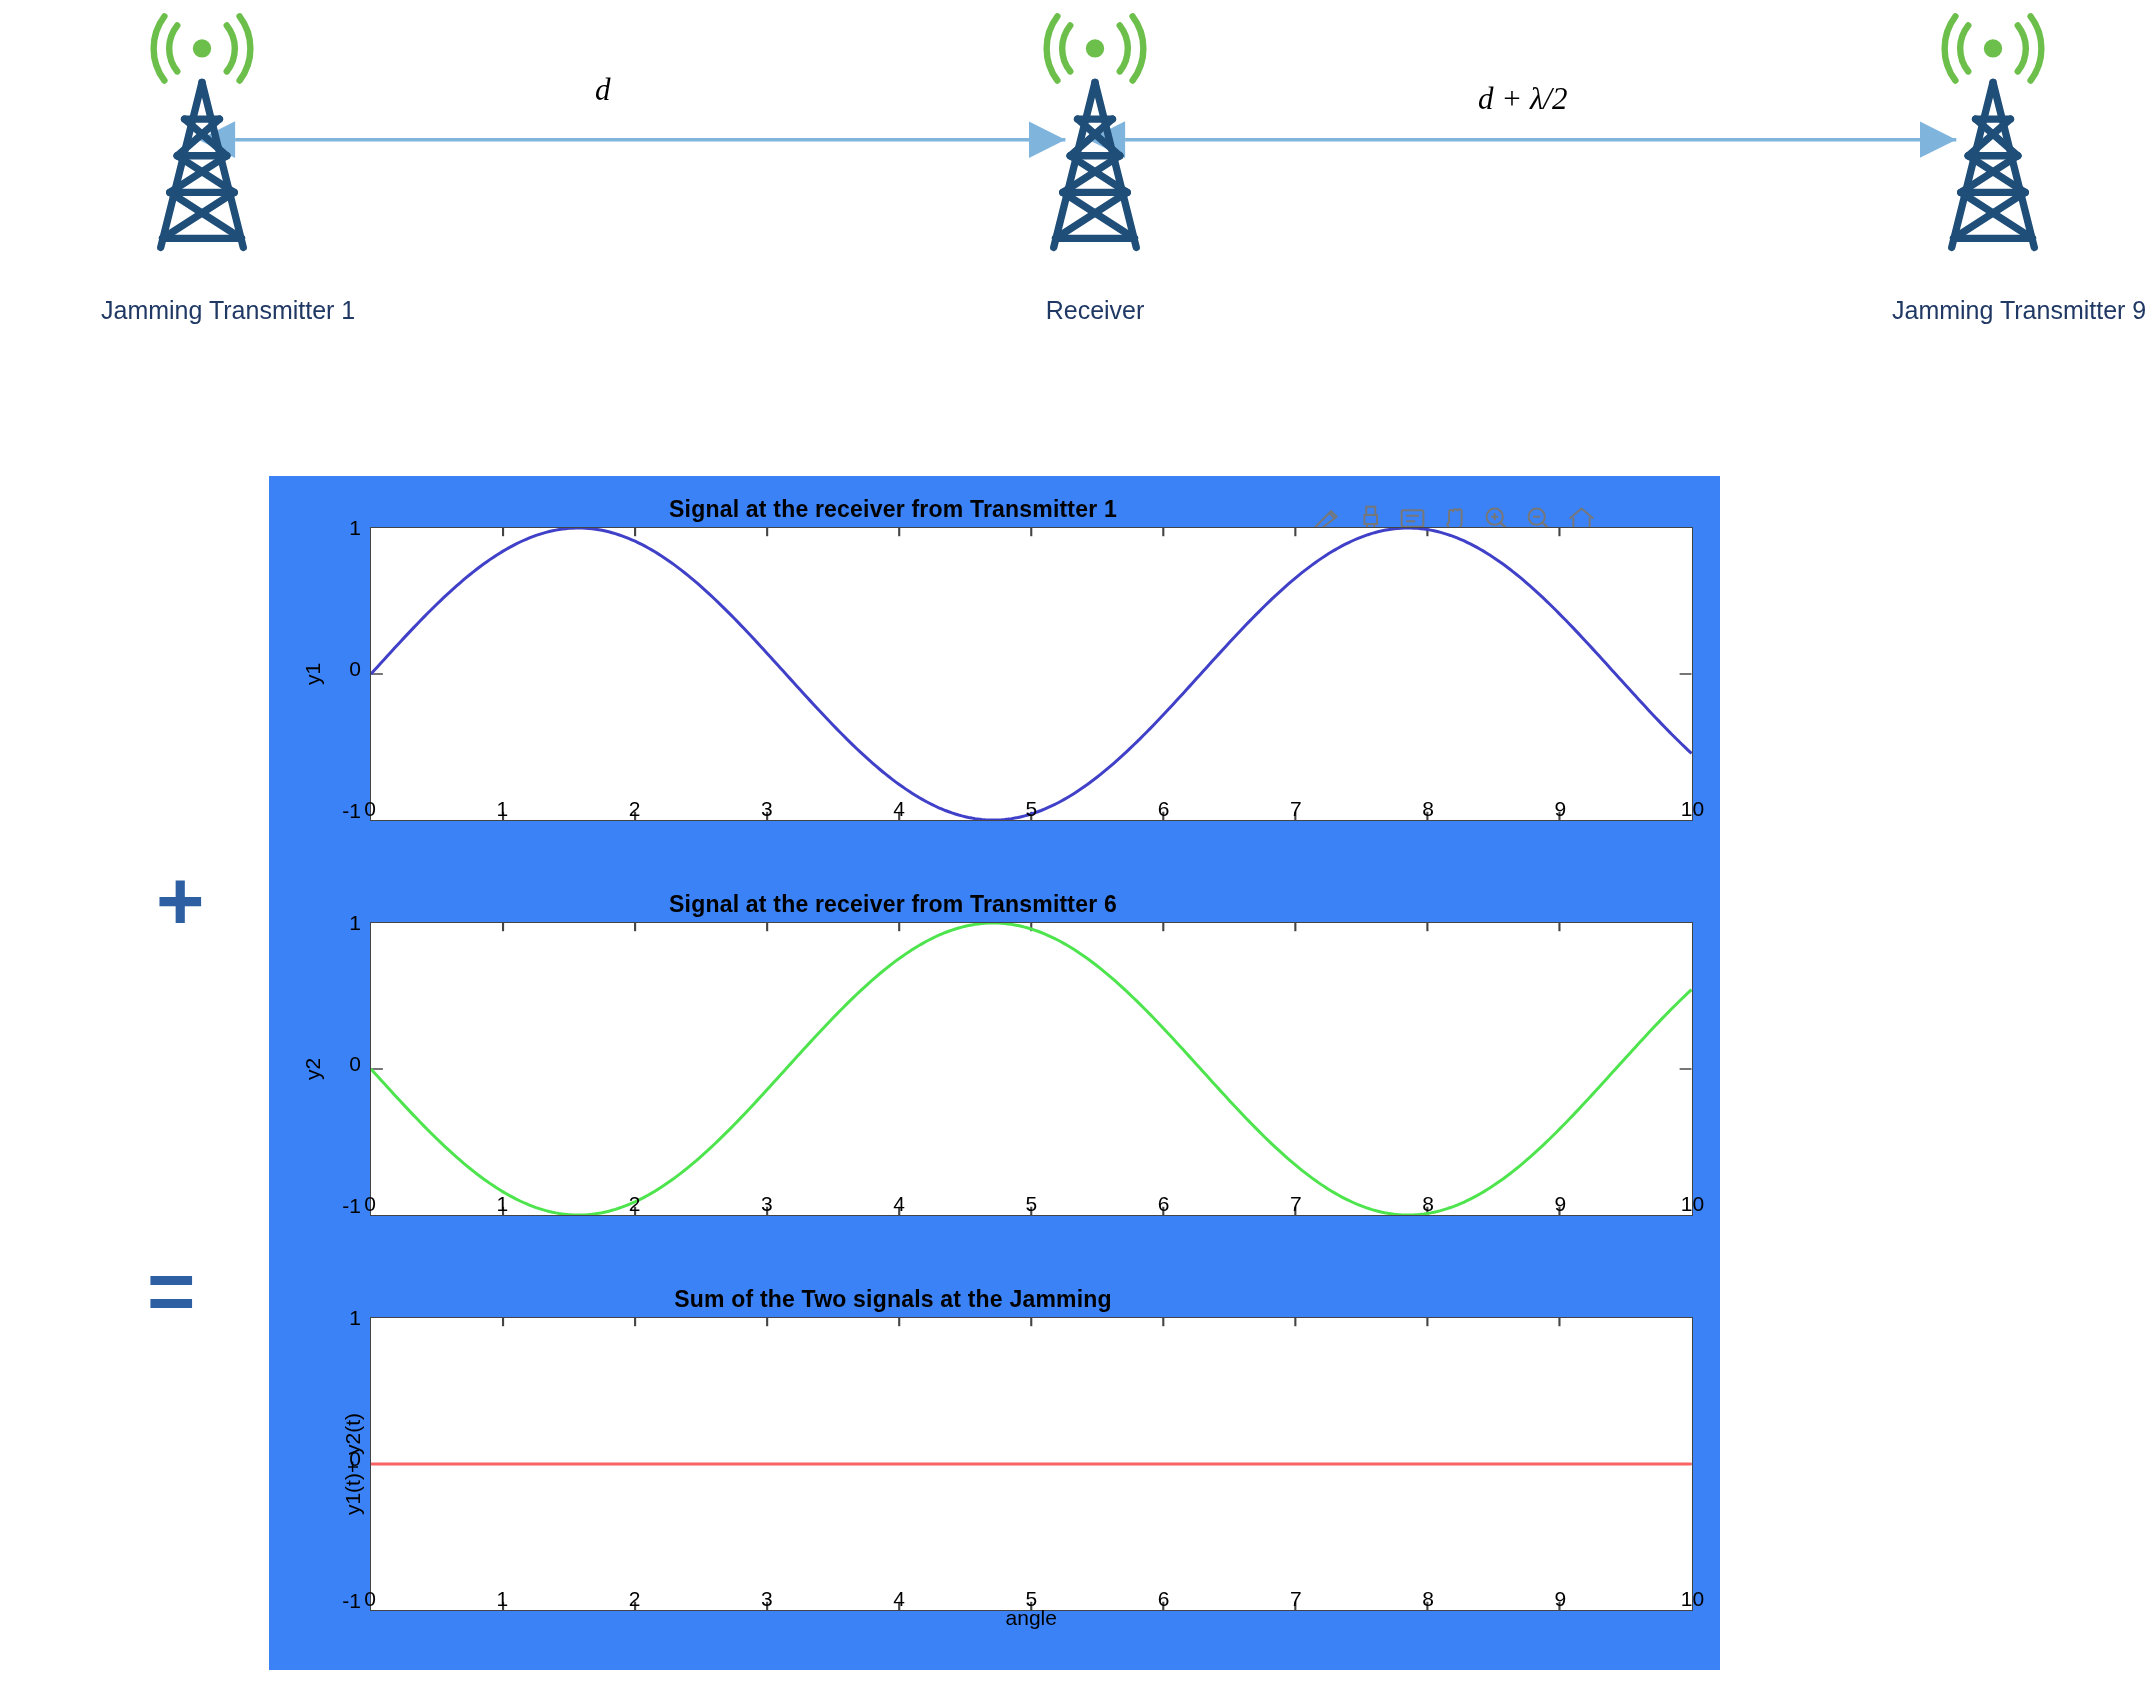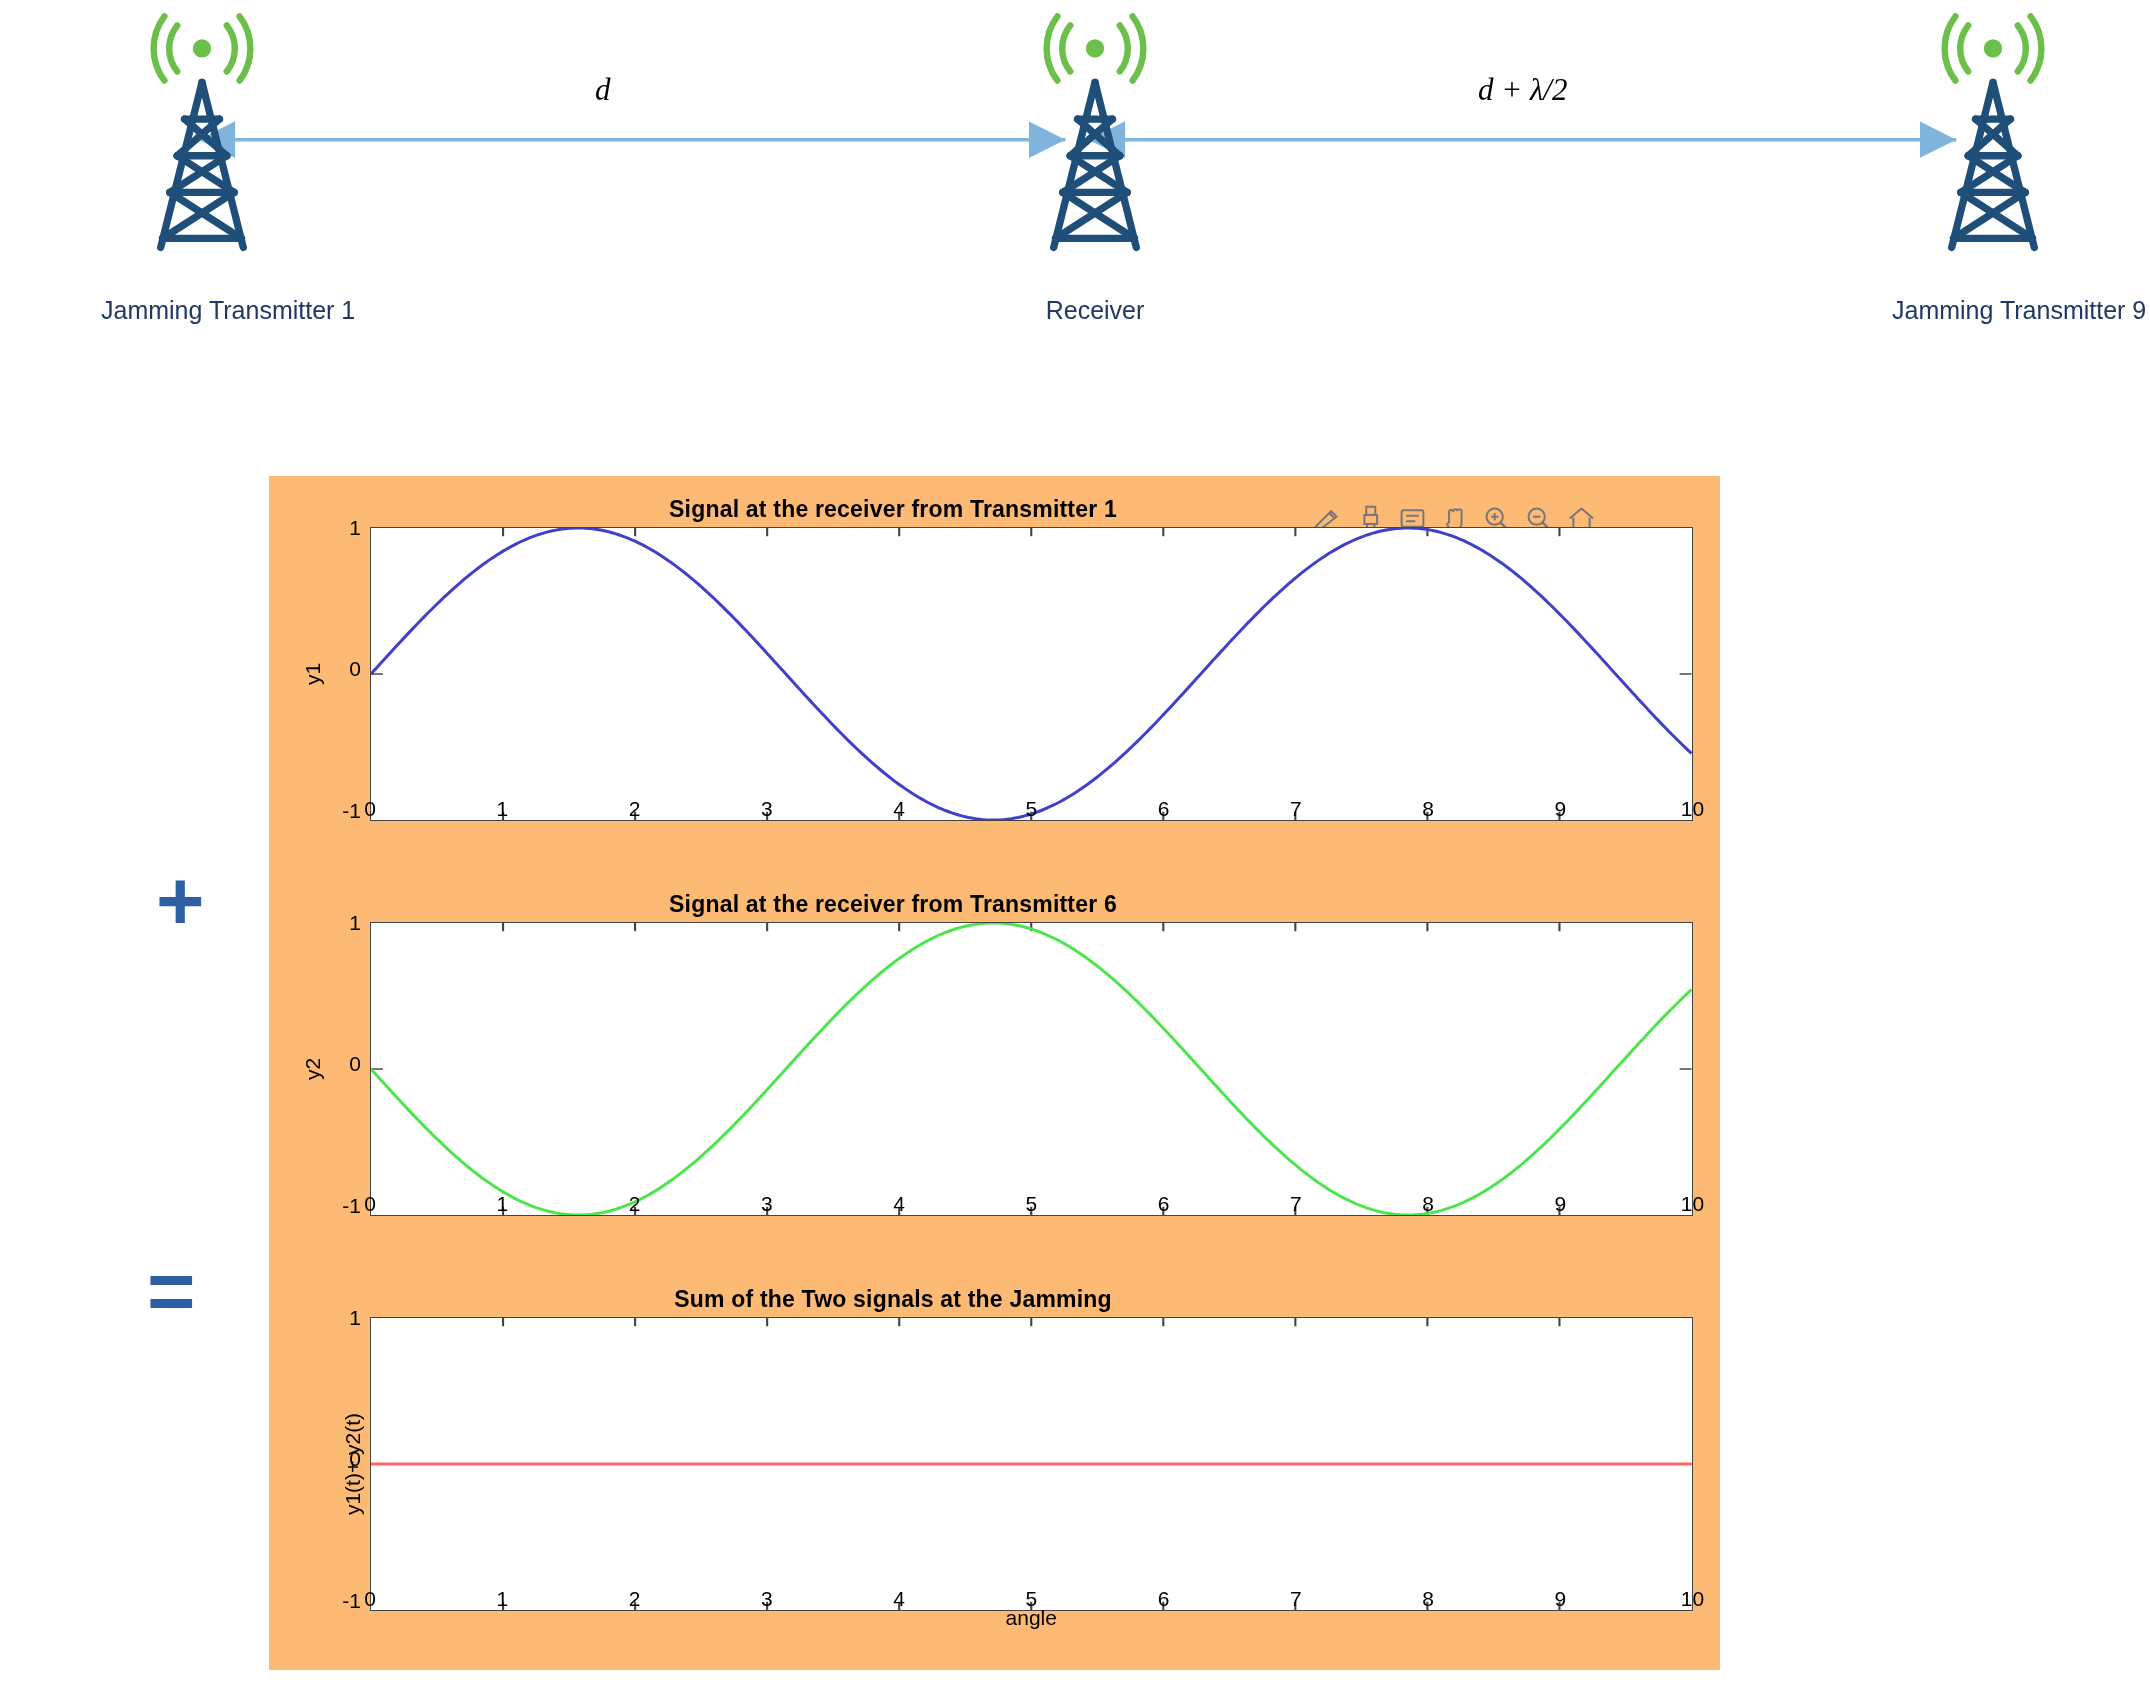--- a/index.html
+++ b/index.html
@@ -45,21 +45,21 @@
     white-space: nowrap;
   }
 
   
   #figure {
     position: absolute;
     left: 269px;
     top: 476px;
     width: 1451px;
     height: 1194px;
-    background: #fdba74;
+    background: #3b82f6;
   }
   .plot-block {
     position: absolute;
     left: 0;
     width: 1451px;
   }
   .plot-title {
     font-size: 23px;
     font-weight: bold;
     color: #000;
@@ -244,21 +244,21 @@
         <path d="M120,200 L42,250"></path>
         <path d="M66,120 L104,120"></path>
         <path d="M66,120 L112,160"></path>
         <path d="M104,120 L58,160"></path>
       </g>
     </svg>
     <div class="tower-label">Jamming Transmitter 9</div>
   </div>
 
   <div class="dist-label" style="left:595px; top:72px;">d</div>
-  <div class="dist-label" style="left:1478px; top:72px;">d + λ/2</div>
+  <div class="dist-label" style="left:1478px; top:81px;">d + λ/2</div>
 </div>
 
 <div class="op-sign" id="op-plus">+</div>
 <div class="op-sign" id="op-equals">=</div>
 
 <div id="figure">
 
   <div id="fig-toolbar">
     <span class="tb-btn">
       <svg width="33" height="29" viewBox="0 0 36 32">

